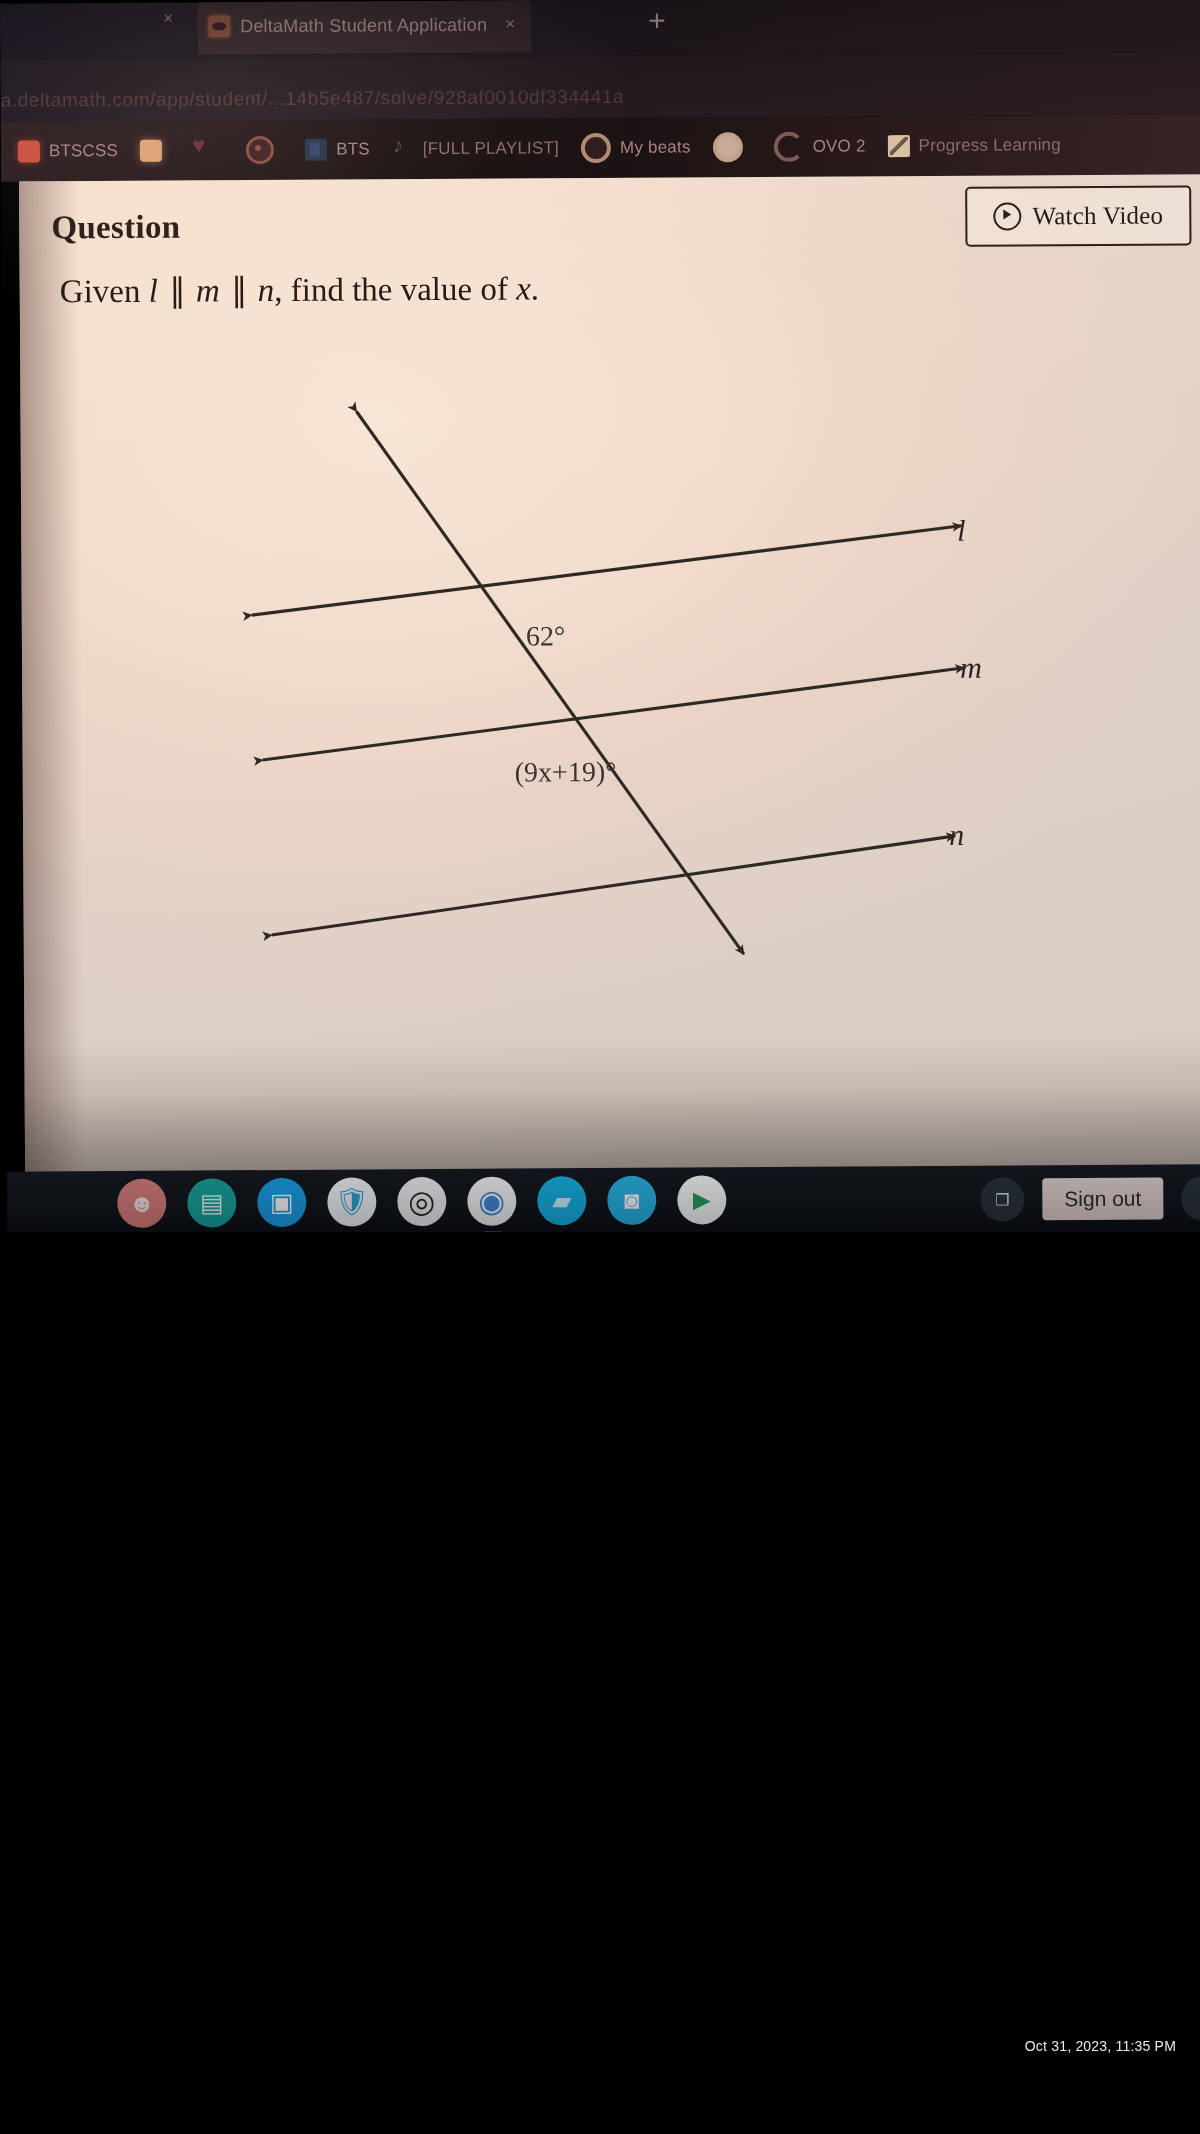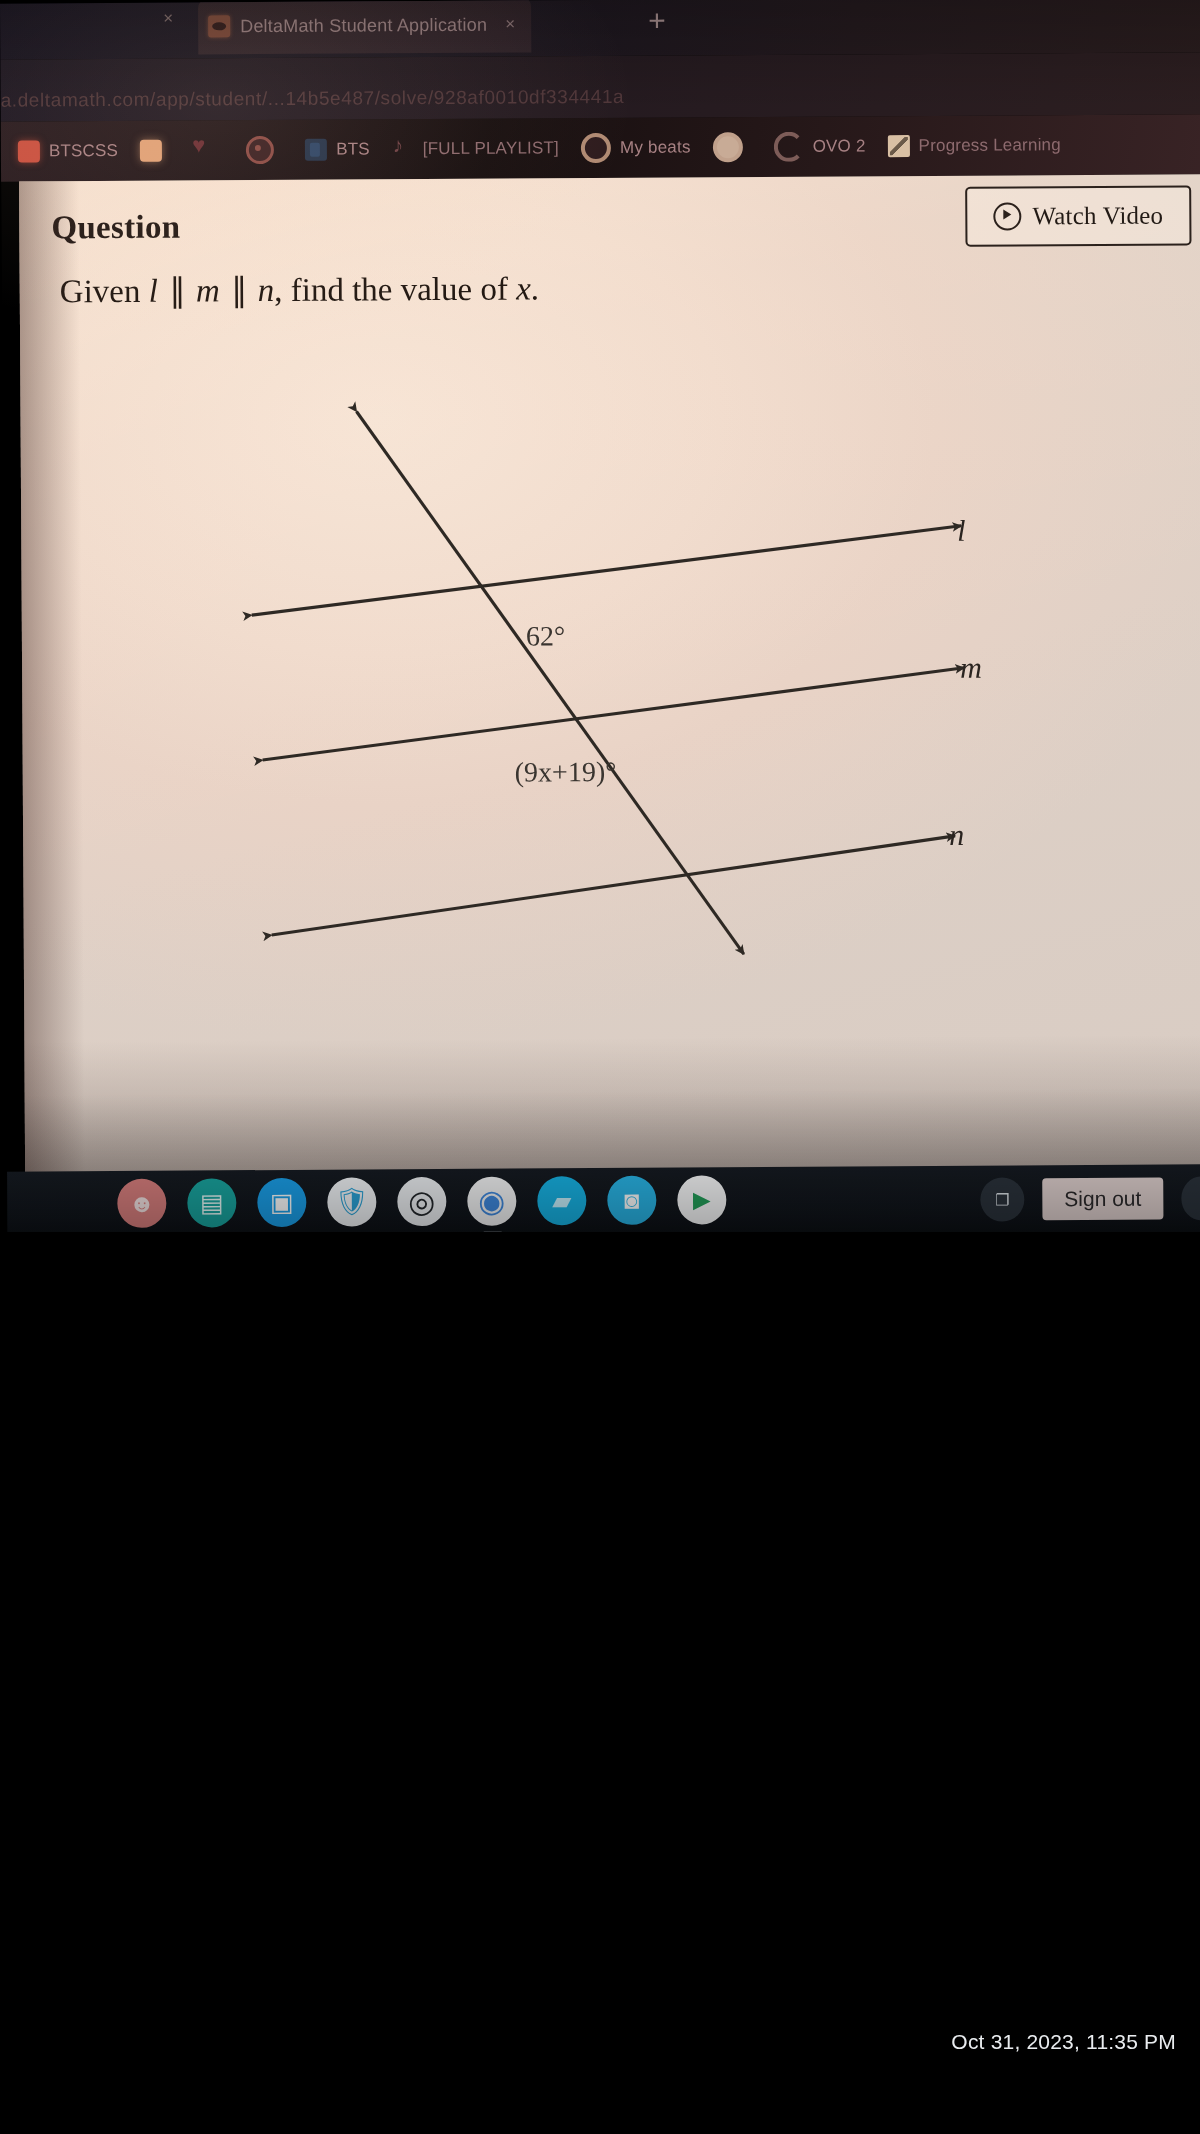--- a/index.html
+++ b/index.html
@@ -390,21 +390,21 @@
     left: 0; top: 1232px;
     width: 1200px;
     height: 902px;
     background: #000;
   }
   .clock {
     position: absolute;
     right: 24px;
     bottom: 80px;
     color: #e9ecef;
-    font-size: 21px;
+    font-size: 14px;
     letter-spacing: .2px;
     font-family: "Liberation Sans", sans-serif;
   }
 </style>
 </head>
 <body>
 
 <div id="photo">
 
   <div id="screen">

